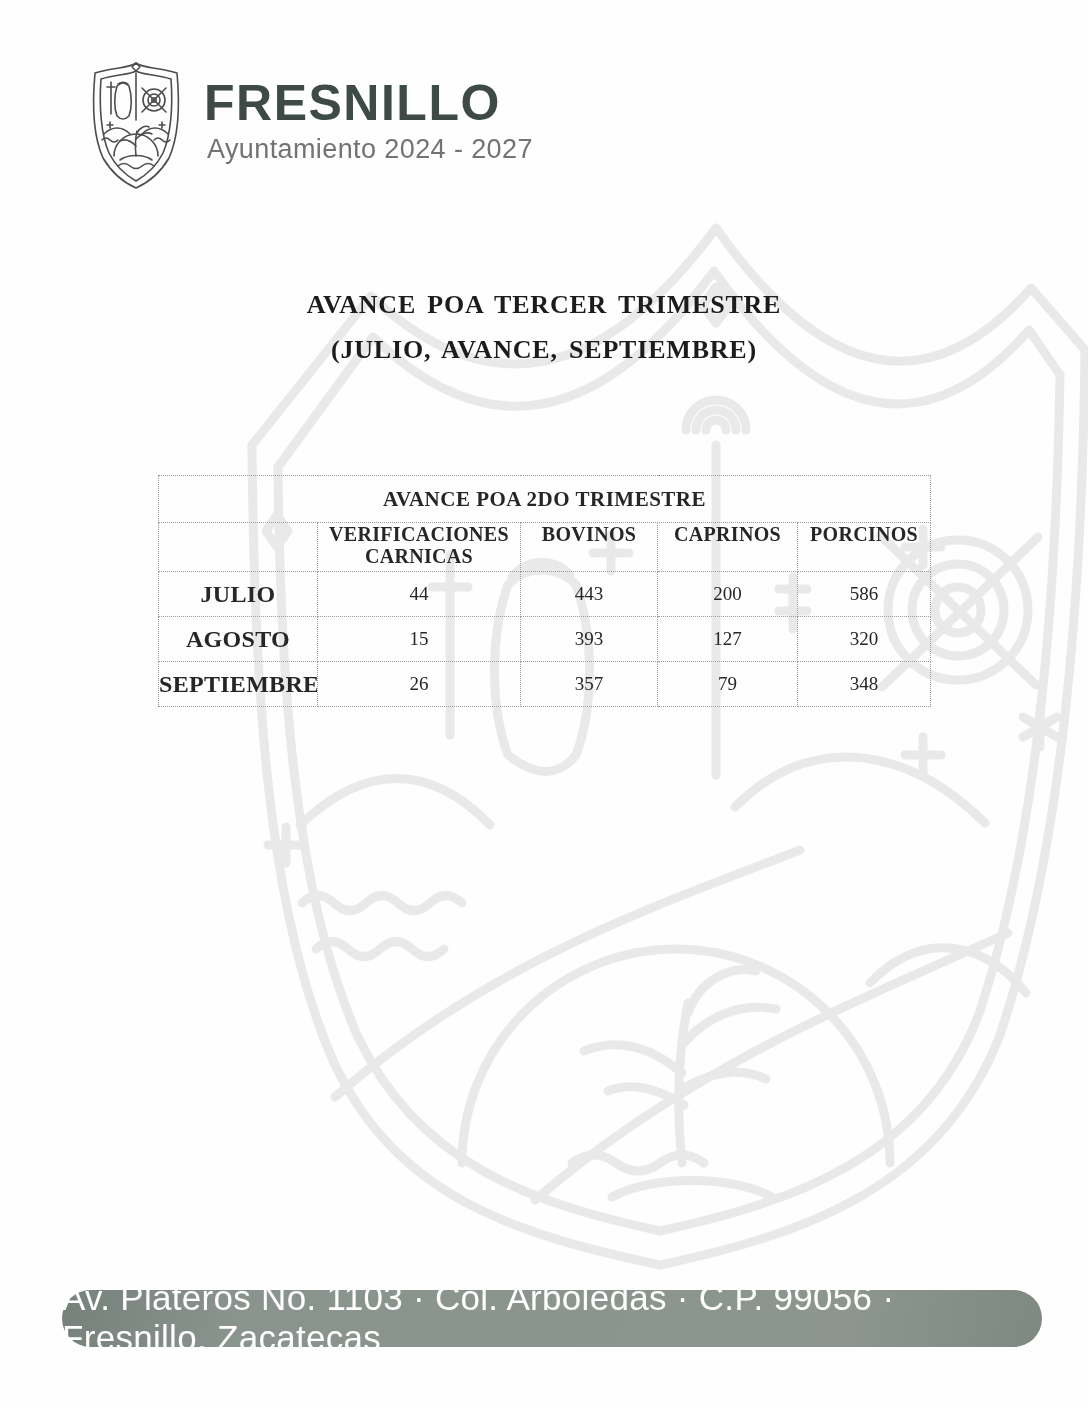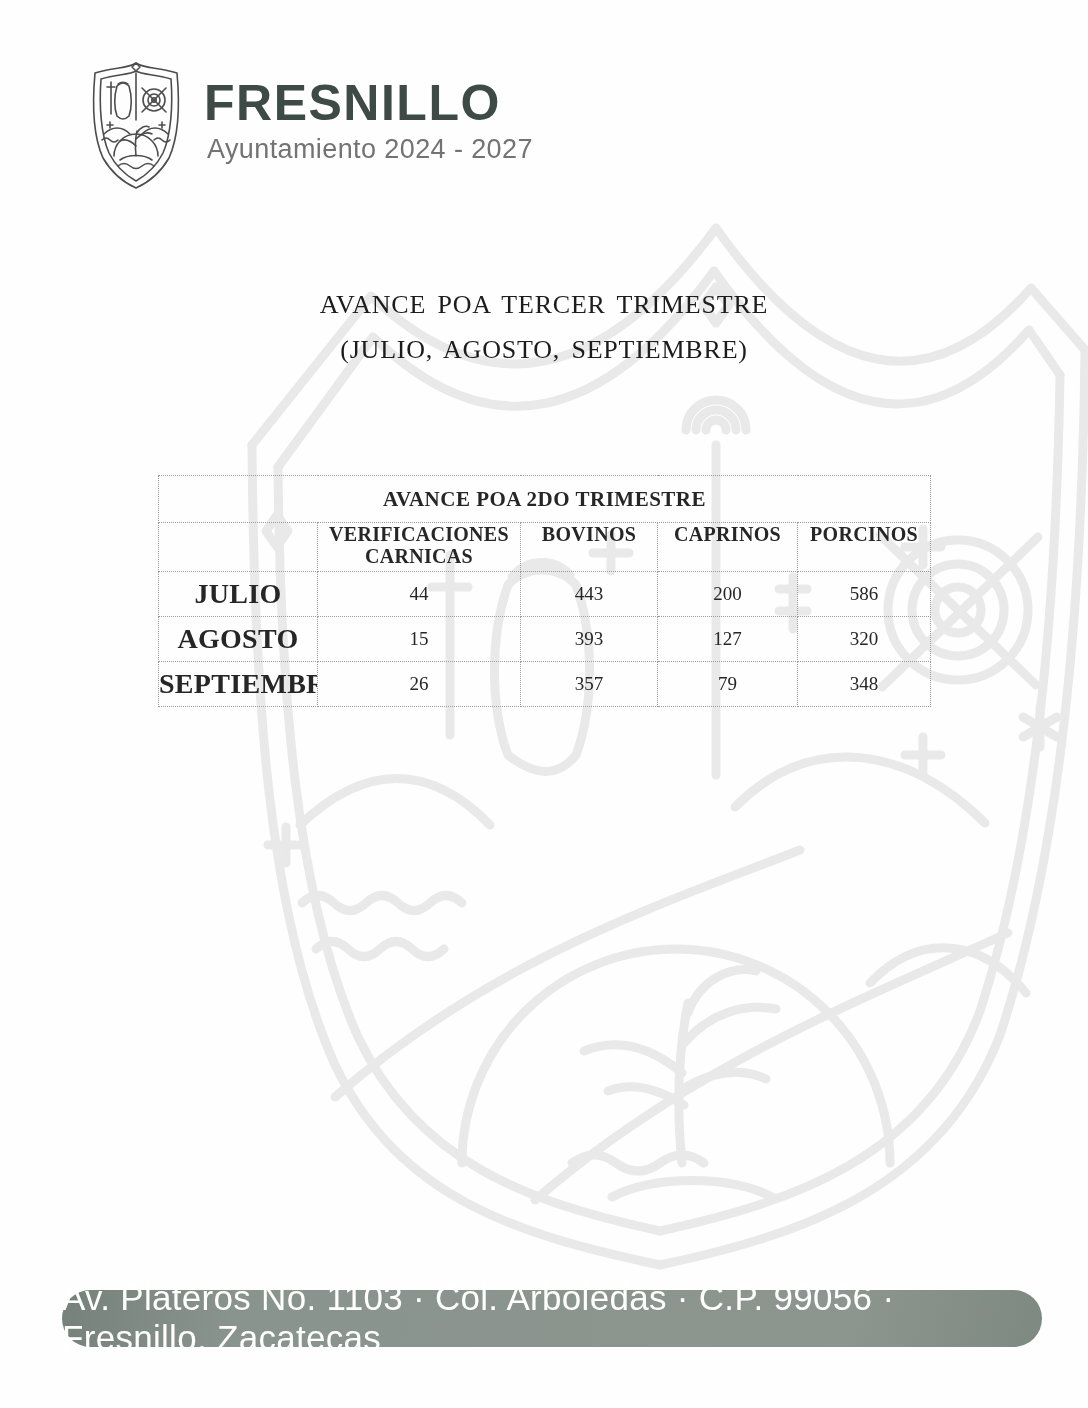--- a/index.html
+++ b/index.html
@@ -72,21 +72,21 @@
     position: absolute;
     left: 0;
     top: 290px;
     width: 1088px;
     text-align: center;
     color: #1c1c1c;
   }
   .doc-title .line1,
   .doc-title .line2 {
     font-size: 26px;
-    font-weight: 400;
+    font-weight: 700;
     letter-spacing: 0.8px;
     word-spacing: 4px;
     line-height: 30px;
   }
   .doc-title .line2 { margin-top: 15px; }
 
   
   table.poa {
     position: absolute;
     left: 158px;
@@ -115,21 +115,21 @@
     font-size: 20px;
     font-weight: 700;
     text-align: center;
     vertical-align: top;
     padding-top: 2px;
     line-height: 22px;
     letter-spacing: 0.3px;
   }
   .data-row { height: 45px; }
   .data-row th {
-    font-size: 28px;
+    font-size: 24px;
     font-weight: 700;
     text-align: center;
     vertical-align: middle;
     letter-spacing: 0.3px;
   }
   .data-row td {
     font-size: 19px;
     font-weight: 400;
     text-align: center;
     vertical-align: middle;
@@ -246,21 +246,21 @@
       <path d="M53 75 C56 69 62 67 65 69"></path>
       <path d="M36 102 C44 96 60 96 68 102"></path>
       <path d="M34 108 q6 -5 12 0 q6 5 12 0 q6 -5 12 0"></path>
     </svg>
   </div>
   <div class="brand">FRESNILLO</div>
   <div class="brand-sub">Ayuntamiento 2024 - 2027</div>
 
   <div class="doc-title">
     <div class="line1">AVANCE POA TERCER TRIMESTRE</div>
-    <div class="line2">(JULIO, AGOSTO, SEPTIEMBRE)</div>
+    <div class="line2">(JULIO, AVANCE, SEPTIEMBRE)</div>
   </div>
 
   <table class="poa">
     <colgroup>
       <col style="width:159px">
       <col style="width:203px">
       <col style="width:137px">
       <col style="width:140px">
       <col style="width:133px">
     </colgroup>

